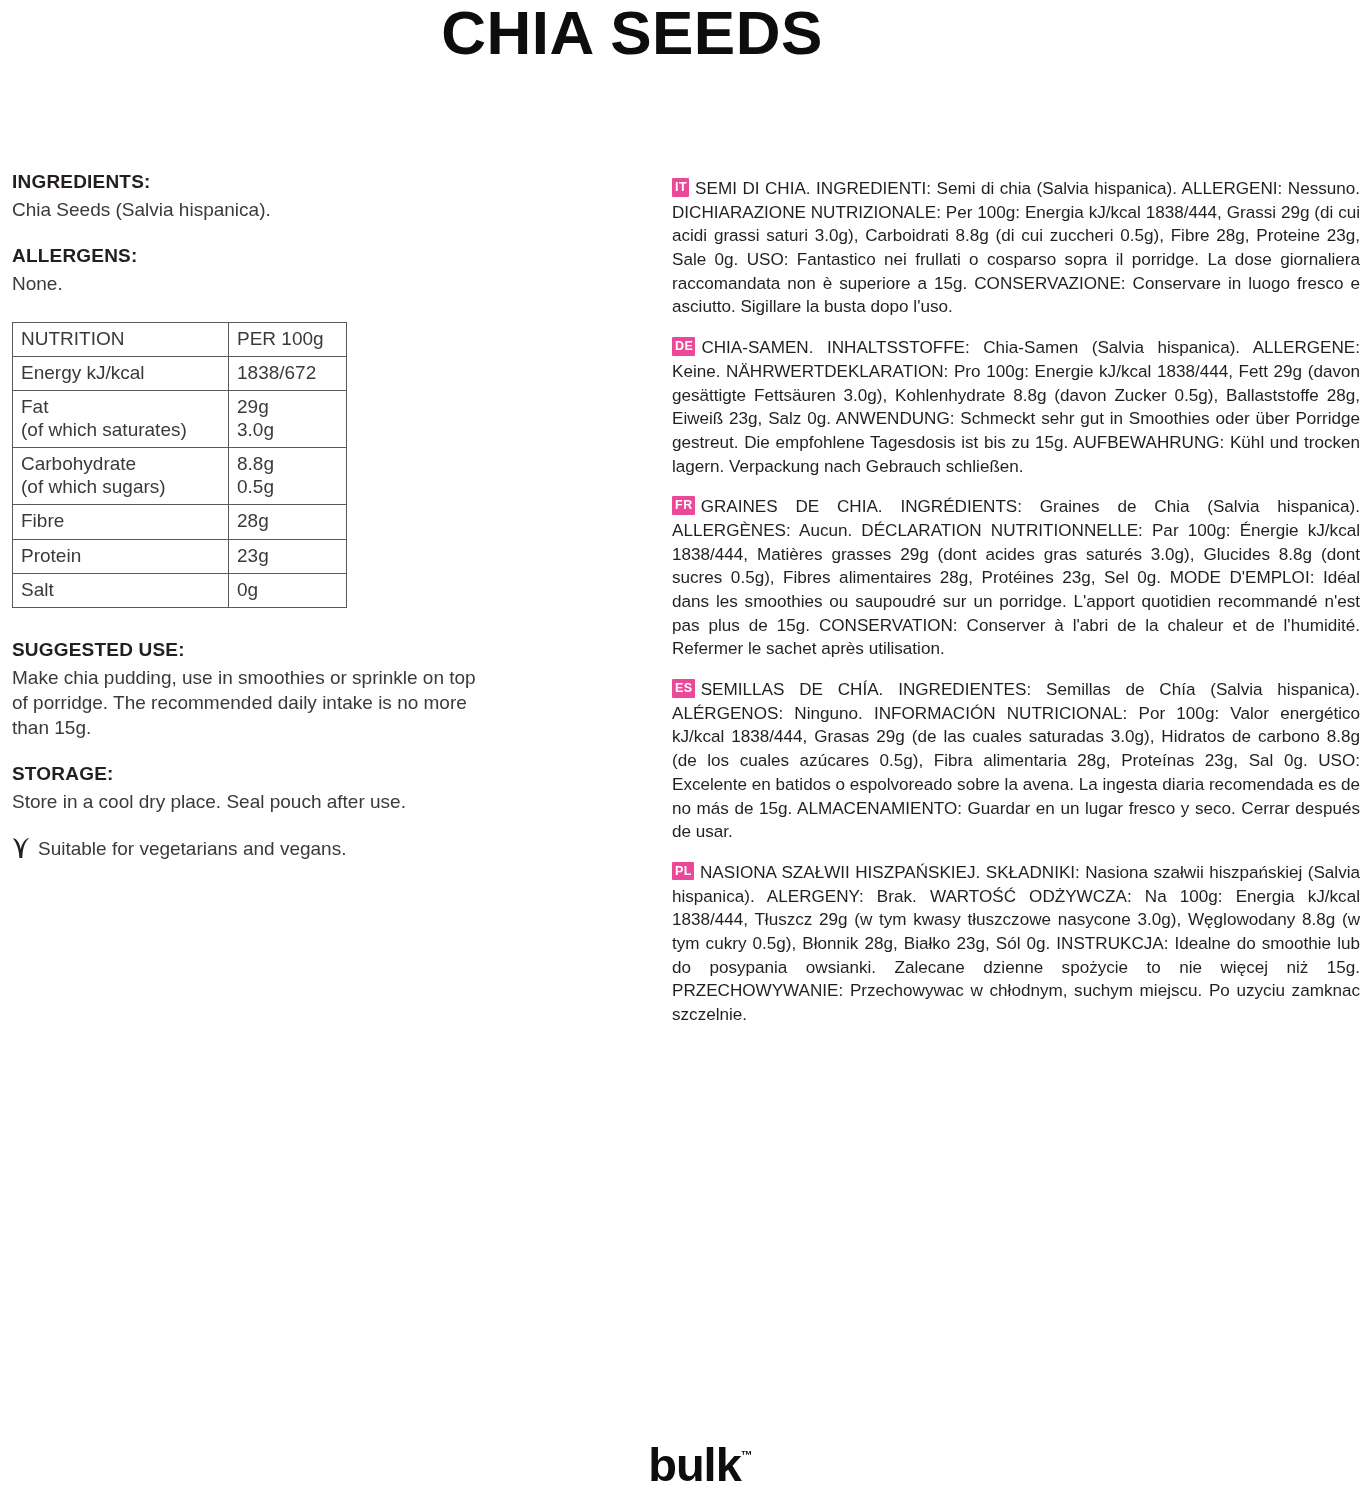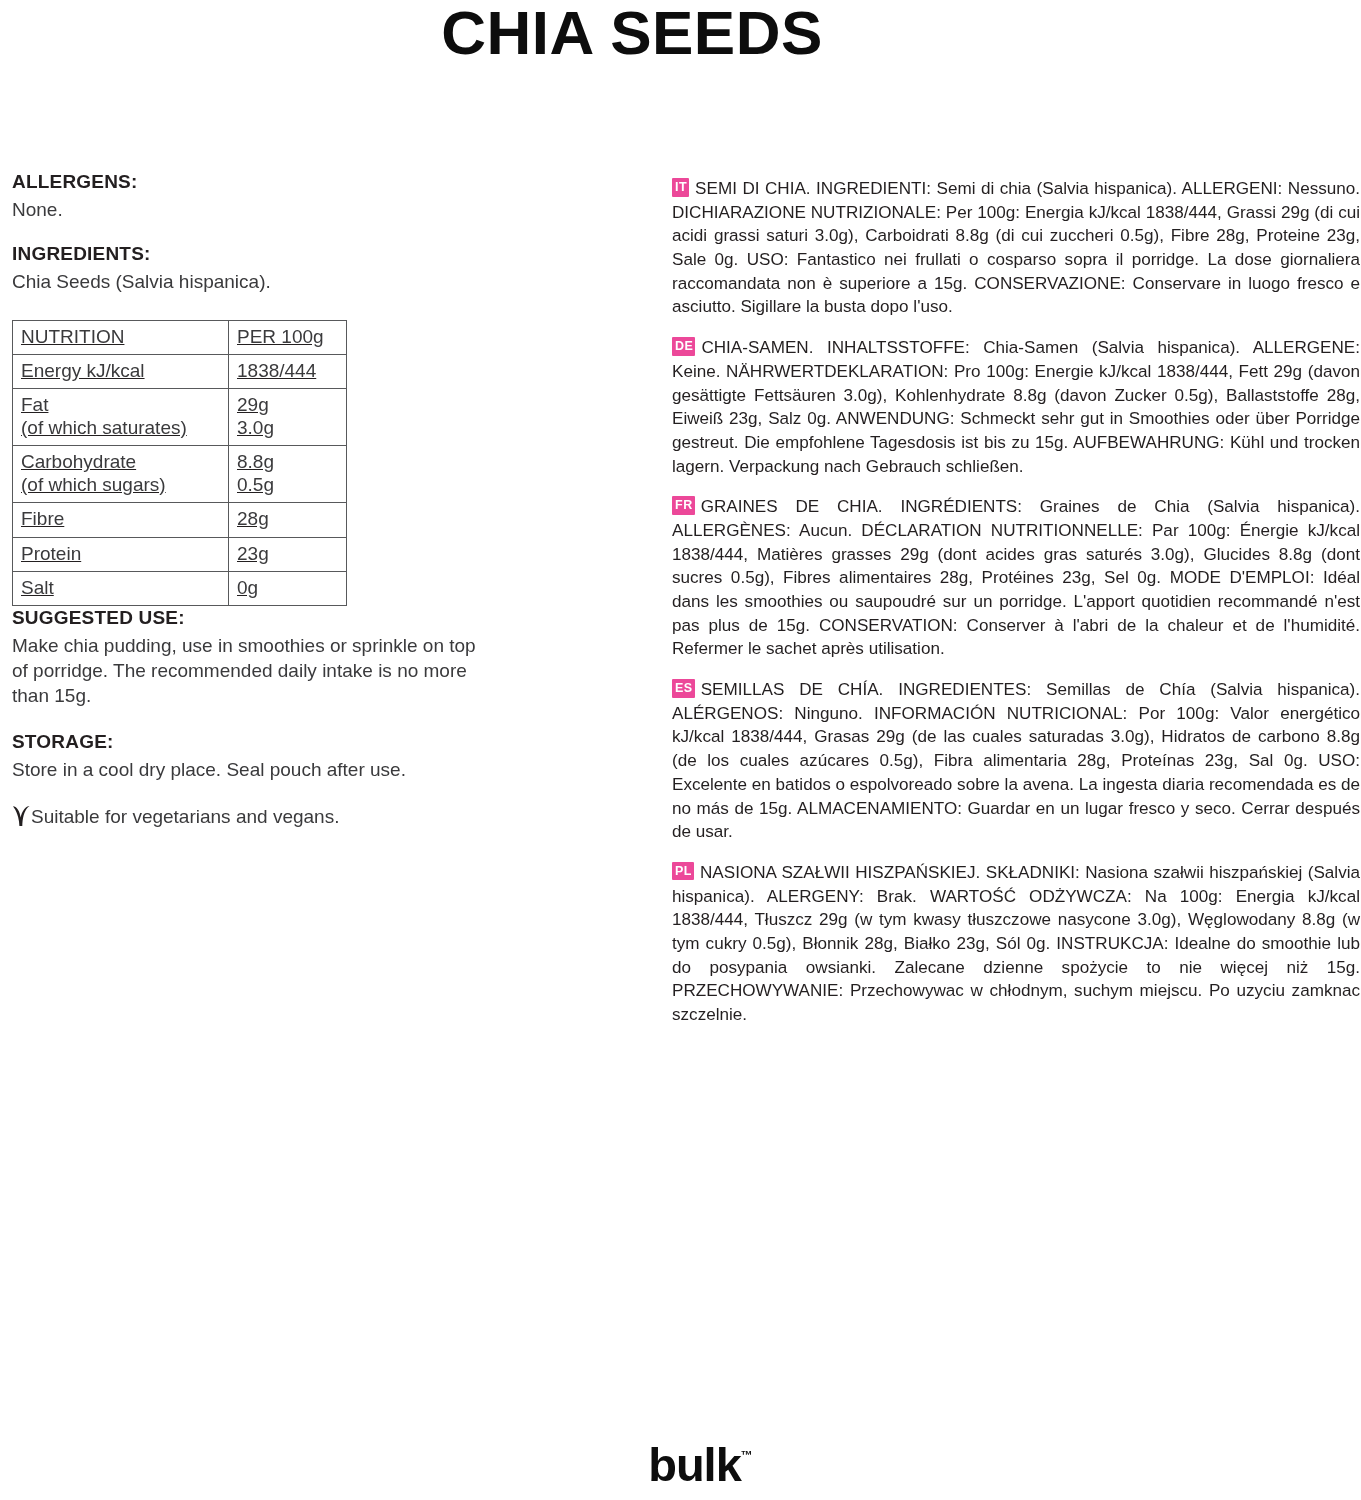--- a/index.html
+++ b/index.html
@@ -52,22 +52,22 @@
     color: #3a3a3c;
     line-height: 1.32;
     margin: 0;
   }
   .sec-block { margin-bottom: 22px; }
   .sec-block.tight { margin-bottom: 20px; }
 
   
   .nutrition-wrap {
     margin-top: 26px;
+    margin-bottom: 30px;
     width: 334px;
-    text-decoration: underline;
   }
   table.nutrition {
     border-collapse: collapse;
     width: 334px;
     table-layout: fixed;
   }
   table.nutrition td {
     border: 1px solid #58595b;
     font-size: 19px;
     color: #3a3a3c;
@@ -76,20 +76,21 @@
     vertical-align: top;
   }
   table.nutrition td.lbl { width: 216px; }
   table.nutrition td.val { width: 118px; }
   table.nutrition td .sub { display: block; }
 
   
   .veg-line {
     display: flex;
     align-items: flex-start;
+    gap: 7px;
     font-size: 19px;
     color: #3a3a3c;
     line-height: 1.32;
     margin-top: 22px;
   }
   .veg-icon {
     display: inline-block;
     width: 19px;
     height: 22px;
     flex: 0 0 19px;
@@ -151,41 +152,41 @@
     letter-spacing: 0;
   }
 </style>
 </head>
 <body>
 
 <div class="product-title">CHIA SEEDS</div>
 
 <div class="left-col">
 
+  <div class="sec-block">
+    <div class="sec-head">INGREDIENTS:</div>
+    <div class="sec-body">Chia Seeds (Salvia hispanica).</div>
+  </div>
+
   <div class="sec-block tight">
     <div class="sec-head">ALLERGENS:</div>
     <div class="sec-body">None.</div>
-  </div>
-
-  <div class="sec-block">
-    <div class="sec-head">INGREDIENTS:</div>
-    <div class="sec-body">Chia Seeds (Salvia hispanica).</div>
   </div>
 
   <div class="nutrition-wrap">
     <table class="nutrition">
       <tbody>
         <tr>
           <td class="lbl">NUTRITION</td>
           <td class="val">PER 100g</td>
         </tr>
 
       <tr>
             <td class="lbl"><span>Energy kJ/kcal</span></td>
-            <td class="val"><span>1838/444</span></td>
+            <td class="val"><span>1838/672</span></td>
           </tr>
           <tr>
             <td class="lbl"><span>Fat</span><span class="sub">(of which saturates)</span></td>
             <td class="val"><span>29g</span><span class="sub">3.0g</span></td>
           </tr>
           <tr>
             <td class="lbl"><span>Carbohydrate</span><span class="sub">(of which sugars)</span></td>
             <td class="val"><span>8.8g</span><span class="sub">0.5g</span></td>
           </tr>
           <tr>

